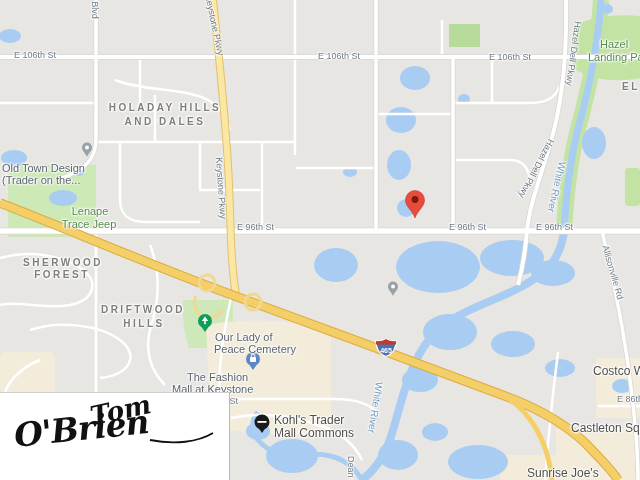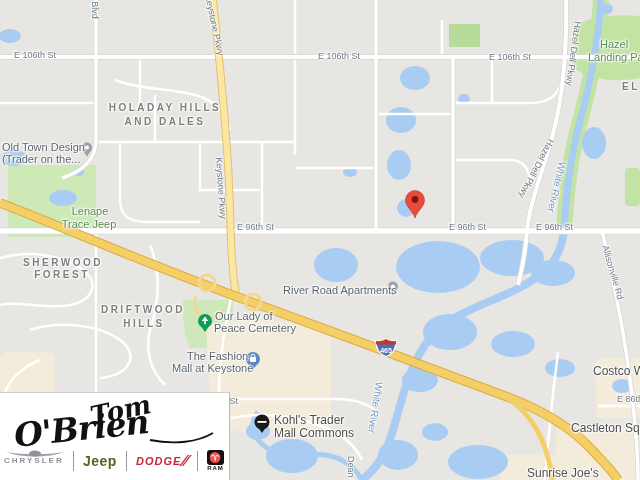--- a/index.html
+++ b/index.html
@@ -5,21 +5,21 @@
   html,body{margin:0;padding:0;background:#fff;}
   #app{position:relative;width:640px;height:480px;overflow:hidden;background:#e8e6e2;
        font-family:"Liberation Sans",sans-serif;}
   #app svg{position:absolute;left:0;top:0;}
   .lab{position:absolute;white-space:nowrap;
        text-shadow:0 0 2px #fff,0 0 2px #fff,0 0 3px #fff,1px 1px 2px #fff,-1px -1px 2px #fff;}
   .st{font-size:9px;color:#6f7b87;}
   .vlabel{transform-origin:0 0;}
   .nbhd{font-size:10px;font-weight:bold;letter-spacing:2.5px;color:#7e7e7e;}
   .park{font-size:11px;color:#568b4c;}
-  .poi{font-size:11px;color:#5a6570;}
+  .poi{font-size:11px;color:#5a6570;margin-top:21px;}
   .shop{font-size:12px;color:#4e4e4e;}
   .waterlab{font-size:10px;color:#6f9bc6;}
   .addr{font-size:13px;font-weight:bold;color:#a32b22;}
   
   #logo{position:absolute;left:0;top:392px;width:229px;height:88px;background:#ffffff;
         border-top:1px solid #cfcfcf;border-right:1px solid #b9b9b9;z-index:10;}
   .script{position:absolute;font-family:"DejaVu Serif",serif;font-style:italic;font-weight:bold;color:#111;}
   #brandrow{position:absolute;left:4px;top:57px;width:220px;display:flex;align-items:center;
             justify-content:space-between;}
   .bdiv{width:1px;height:20px;background:#9a9a9a;}
@@ -223,54 +223,32 @@
 <div class="lab nbhd" style="left:144px;top:318px;transform:translateX(-50%)">HILLS</div>
 <div class="lab nbhd" style="left:622px;top:81px">EL</div>
 
 <div class="lab park" style="left:90px;top:205px;transform:translateX(-50%)">Lenape</div>
 <div class="lab park" style="left:89px;top:218px;transform:translateX(-50%)">Trace Jeep</div>
 <div class="lab park" style="left:600px;top:38px">Hazel</div>
 <div class="lab park" style="left:588px;top:51px">Landing Park</div>
 
 <div class="lab poi" style="left:2px;top:141px">Old Town Design</div>
 <div class="lab poi" style="left:2px;top:153px">(Trader on the...</div>
-<div class="lab poi" style="left:283px;top:284px">River Road Apartments</div>
 <div class="lab poi" style="left:215px;top:310px">Our Lady of</div>
 <div class="lab poi" style="left:214px;top:322px">Peace Cemetery</div>
 <div class="lab poi" style="left:187px;top:350px">The Fashion</div>
 <div class="lab poi" style="left:172px;top:362px">Mall at Keystone</div>
 <div class="lab shop" style="left:274px;top:413px">Kohl's Trader</div>
 <div class="lab shop" style="left:274px;top:426px">Mall Commons</div>
 <div class="lab shop" style="left:571px;top:421px">Castleton Square</div>
 <div class="lab shop" style="left:593px;top:364px">Costco Wholesale</div>
 <div class="lab shop" style="left:527px;top:466px">Sunrise Joe's</div>
 
 
 <div id="logo">
   <div class="script" style="left:90px;top:2px;font-size:26px;transform:rotate(-12deg)">Tom</div>
   <div class="script" style="left:14px;top:16px;font-size:33px;transform:rotate(-6deg);letter-spacing:-1px">O'Brien</div>
   <svg width="229" height="88" style="position:absolute;left:0;top:0;pointer-events:none">
     <path d="M150,47 C175,52 198,49 213,40" stroke="#111" stroke-width="1.8" fill="none"></path>
   </svg>
-  <div id="brandrow">
-    <div>
-      <div class="chry">CHRYSLER</div>
-      <svg width="62" height="8">
-        <path d="M2,2 C18,8 44,8 60,2 C44,5 18,5 2,2 z" fill="#9aa0a6"></path>
-        <ellipse cx="31" cy="3.5" rx="6" ry="3" fill="#8f9398"></ellipse>
-      </svg>
-    </div>
-    <div class="bdiv"></div>
-    <div class="jeep">Jeep</div>
-    <div class="bdiv"></div>
-    <div style="display:flex;align-items:center;gap:1px">
-      <span class="dodge">DODGE</span>
-      <span class="slash">∕∕</span>
-    </div>
-    <div class="bdiv"></div>
-    <div>
-      <div class="rambox">♈</div>
-      <div class="ramtxt">RAM</div>
-    </div>
-  </div>
 </div>
 
 </div>
 
 </body></html>

